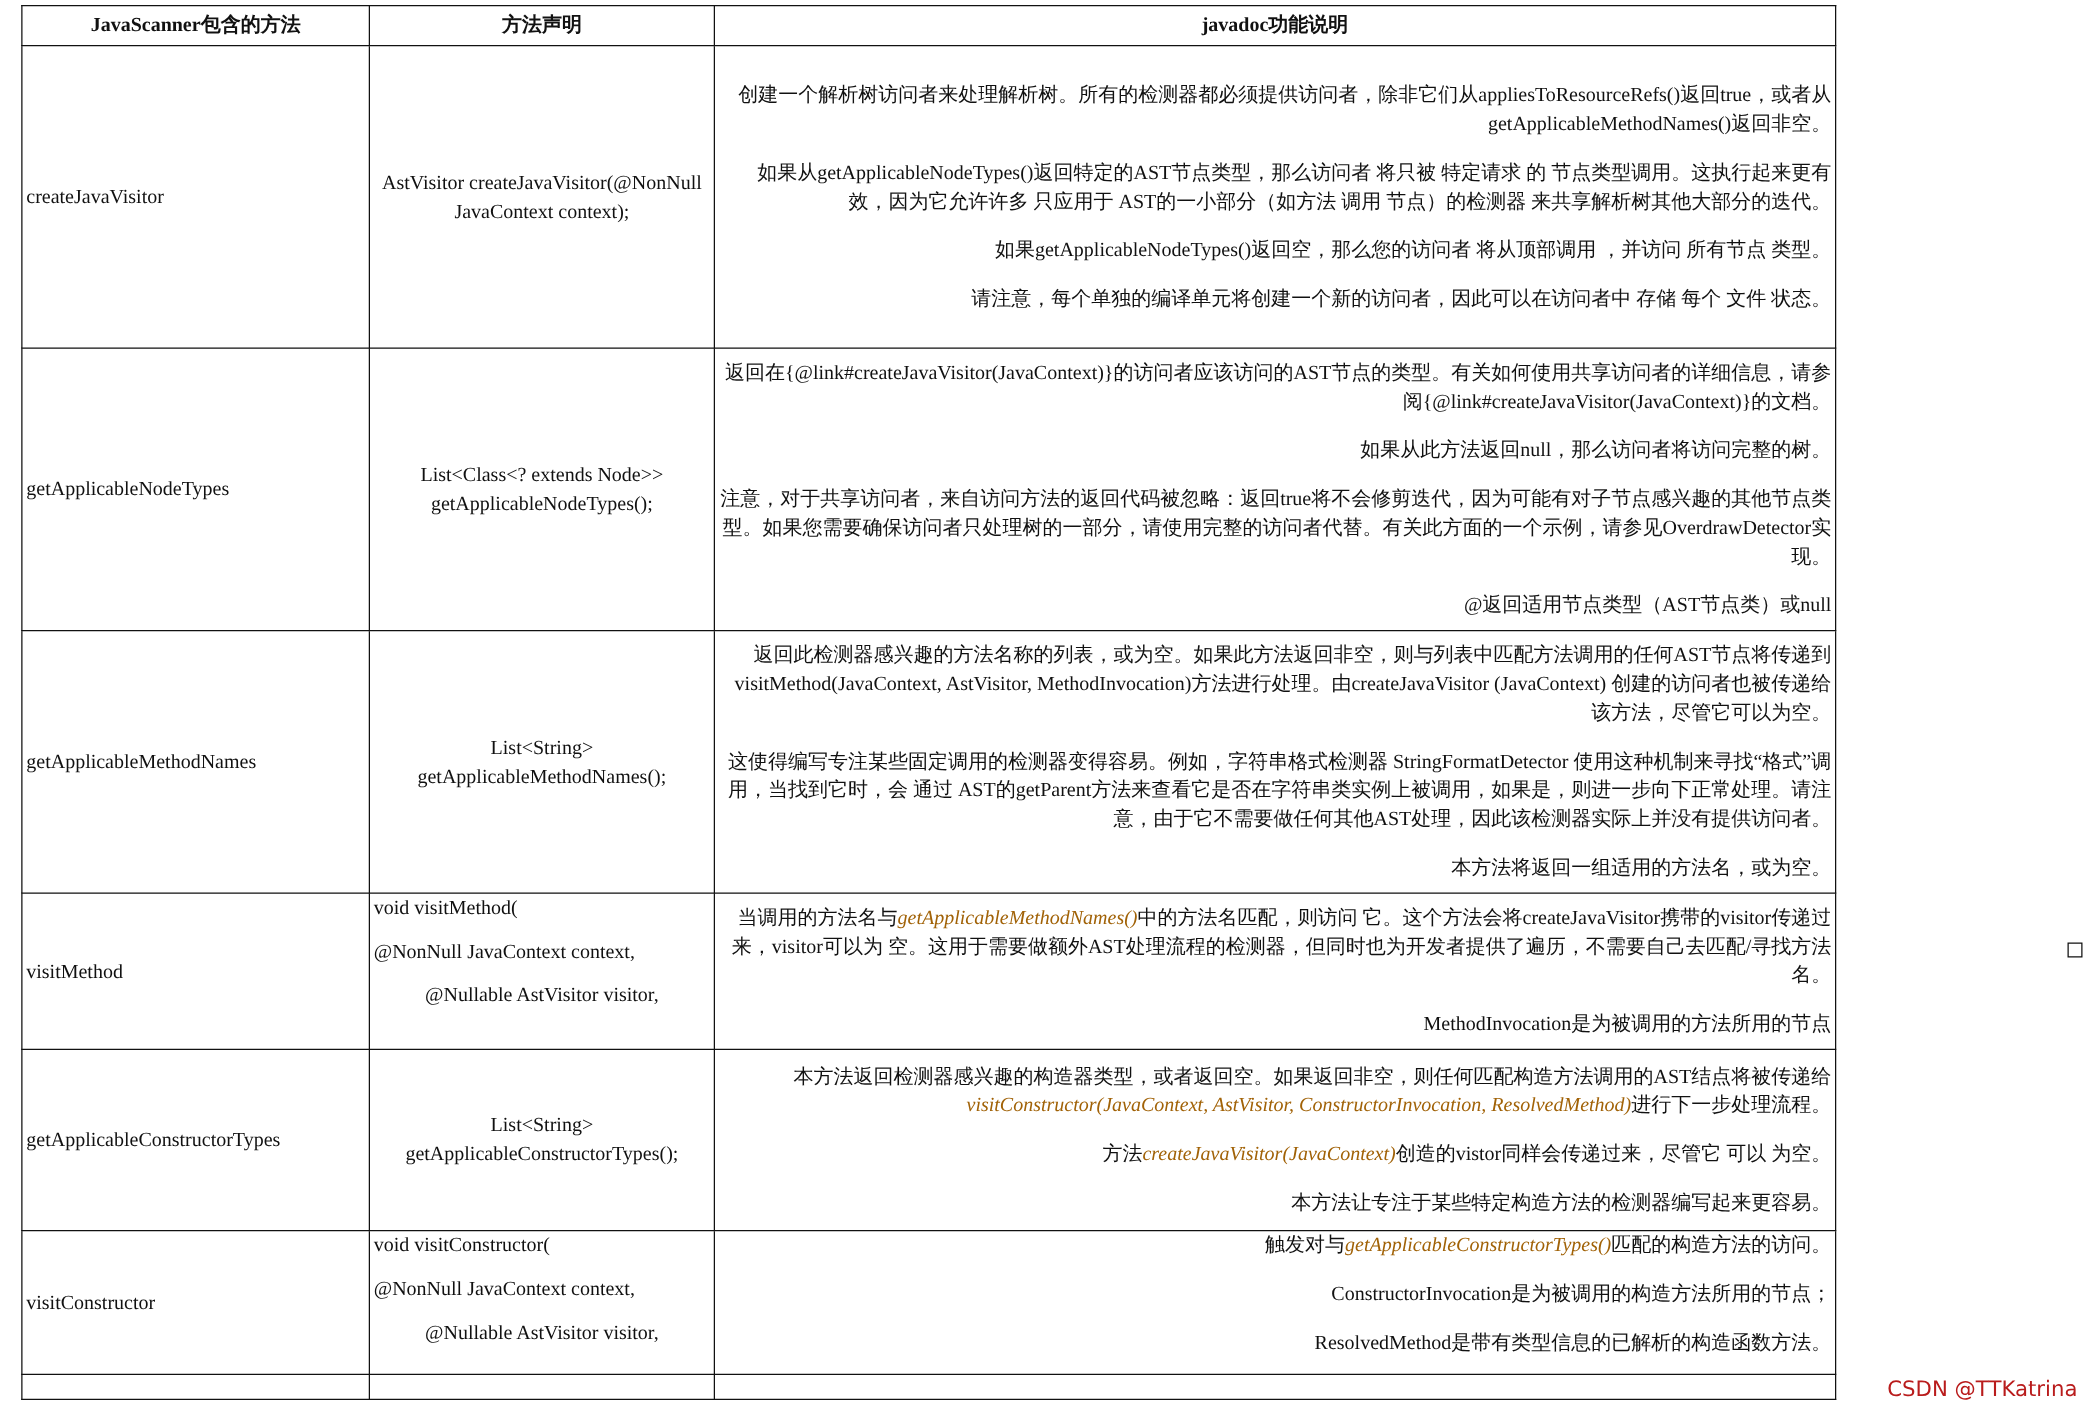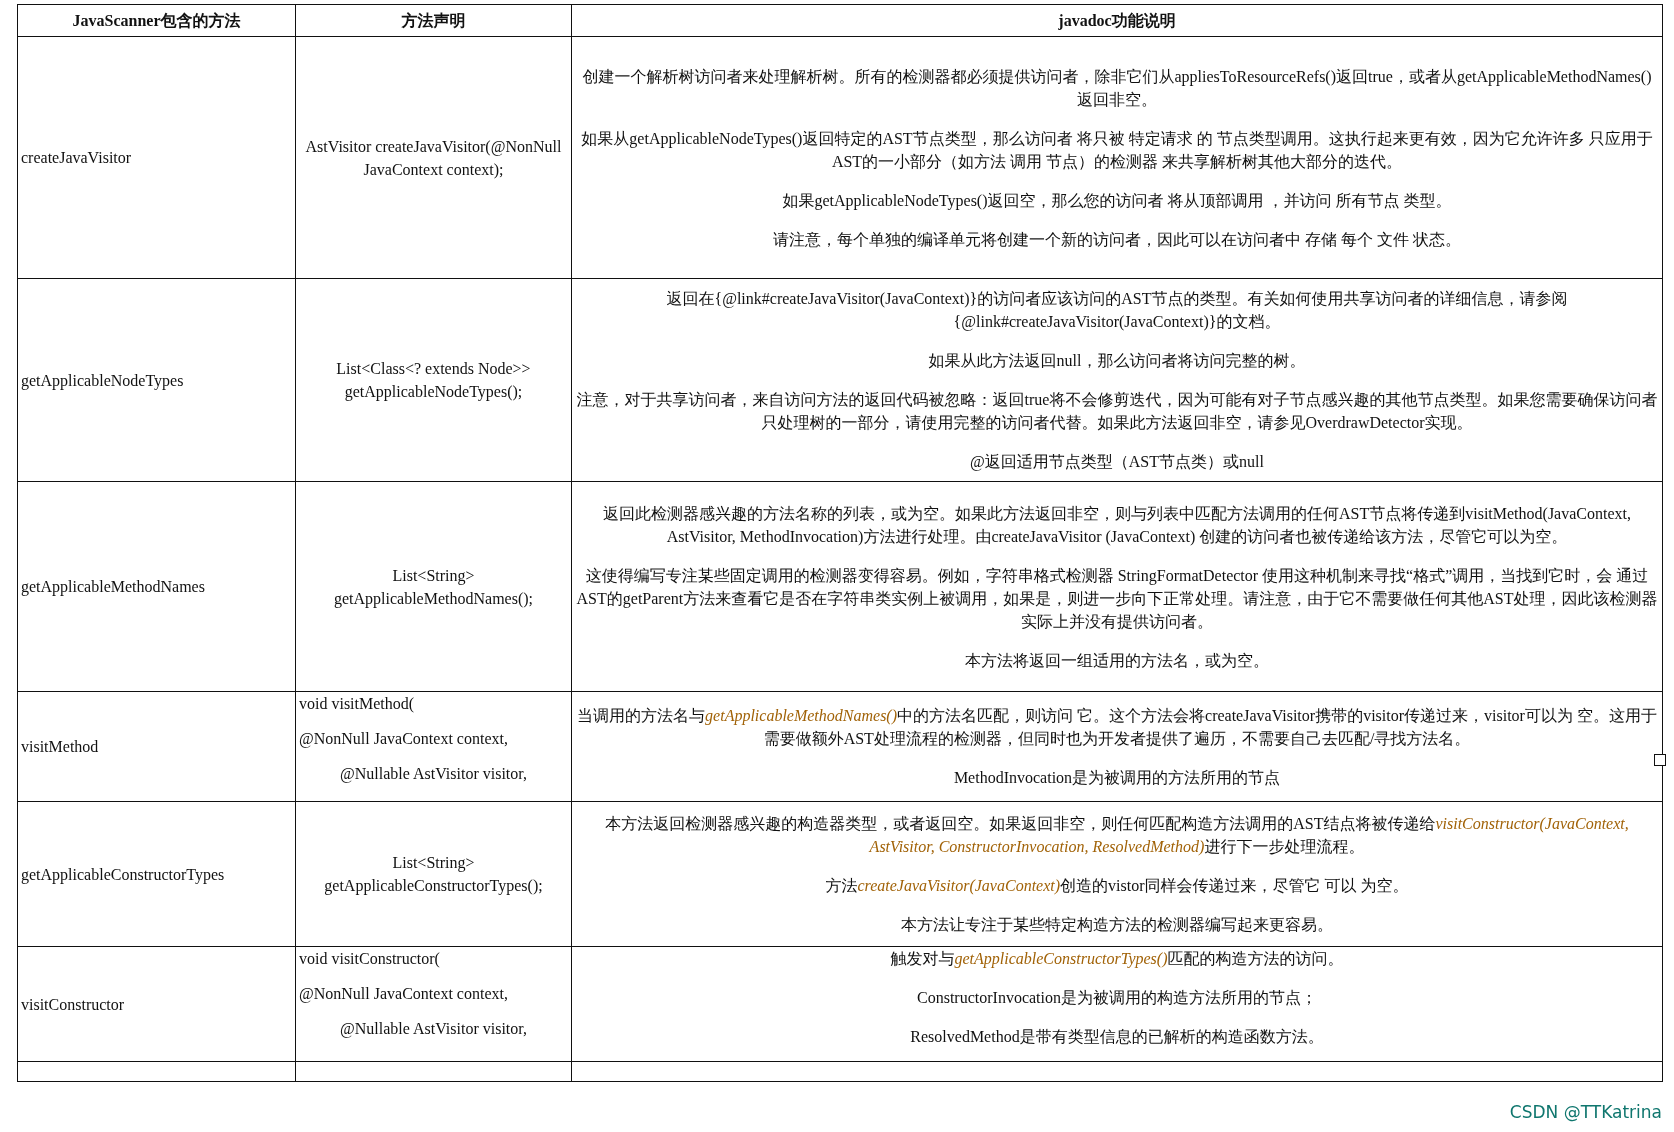--- a/index.html
+++ b/index.html
@@ -12,21 +12,21 @@
   }
   body {
     font-family: "Liberation Serif", "DejaVu Serif", serif;
     color: #111111;
     position: relative;
   }
   .doc-table {
     position: absolute;
     left: 17px;
     top: 4px;
-    width: 1646px;
+    width: 1452px;
     border-collapse: collapse;
     table-layout: fixed;
     font-size: 16px;
     line-height: 23px;
   }
   .doc-table th,
   .doc-table td {
     border: 1.5px solid #111111;
     padding: 0 3px;
     vertical-align: middle;
@@ -37,21 +37,21 @@
     text-align: center;
     height: 31px;
     font-size: 16px;
   }
   .col-method { width: 278px; }
   .col-decl { width: 276px; }
   .col-desc { width: auto; }
 
   td.cell-method { text-align: left; margin-left: 28px; }
   td.cell-decl { text-align: left; }
-  td.cell-desc { text-align: center; padding-top: 8px; padding-bottom: 8px; }
+  td.cell-desc { text-align: right; padding-top: 8px; padding-bottom: 8px; }
 
   .para { margin: 0 0 16px 0; }
   .para:last-child { margin-bottom: 0; }
   .decl-line { margin: 0 0 12px 0; }
   .decl-line:last-child { margin-bottom: 0; text-align: center; }
 
   .link-ref {
     color: #a16207;
     font-style: italic;
   }
@@ -72,21 +72,21 @@
     height: 10px;
     border: 1px solid #111111;
     background: #ffffff;
   }
   .watermark {
     position: absolute;
     right: 12px;
     bottom: 10px;
     font-family: "DejaVu Sans", sans-serif;
     font-size: 17px;
-    color: #0f766e;
+    color: #b91c1c;
     background: rgba(255,255,255,0.6);
   }
 </style>
 </head>
 <body>
 
 <table class="doc-table">
   <colgroup>
     <col class="col-method">
     <col class="col-decl">
@@ -115,21 +115,21 @@
     </tr>
 
     <tr class="row-2">
       <td class="cell-method">getApplicableNodeTypes</td>
       <td class="cell-decl">
         <div class="decl-line">List&lt;Class&lt;? extends Node&gt;&gt; getApplicableNodeTypes();</div>
       </td>
       <td class="cell-desc">
         <p class="para">返回在{@link#createJavaVisitor(JavaContext)}的访问者应该访问的AST节点的类型。有关如何使用共享访问者的详细信息，请参阅{@link#createJavaVisitor(JavaContext)}的文档。</p>
         <p class="para">如果从此方法返回null，那么访问者将访问完整的树。</p>
-        <p class="para">注意，对于共享访问者，来自访问方法的返回代码被忽略：返回true将不会修剪迭代，因为可能有对子节点感兴趣的其他节点类型。如果您需要确保访问者只处理树的一部分，请使用完整的访问者代替。如果此方法返回非空，请参见OverdrawDetector实现。</p>
+        <p class="para">注意，对于共享访问者，来自访问方法的返回代码被忽略：返回true将不会修剪迭代，因为可能有对子节点感兴趣的其他节点类型。如果您需要确保访问者只处理树的一部分，请使用完整的访问者代替。有关此方面的一个示例，请参见OverdrawDetector实现。</p>
         <p class="para">@返回适用节点类型（AST节点类）或null</p>
       </td>
     </tr>
 
     <tr class="row-3">
       <td class="cell-method">getApplicableMethodNames</td>
       <td class="cell-decl">
         <div class="decl-line">List&lt;String&gt; getApplicableMethodNames();</div>
       </td>
       <td class="cell-desc">

